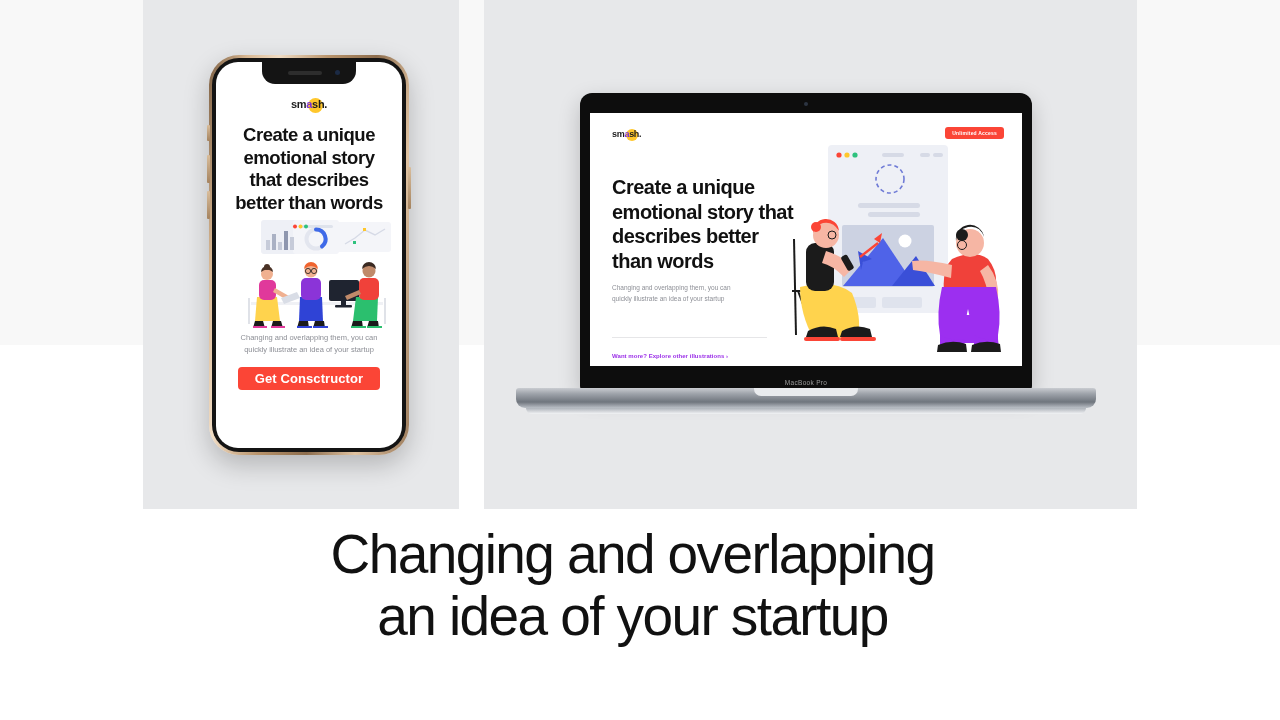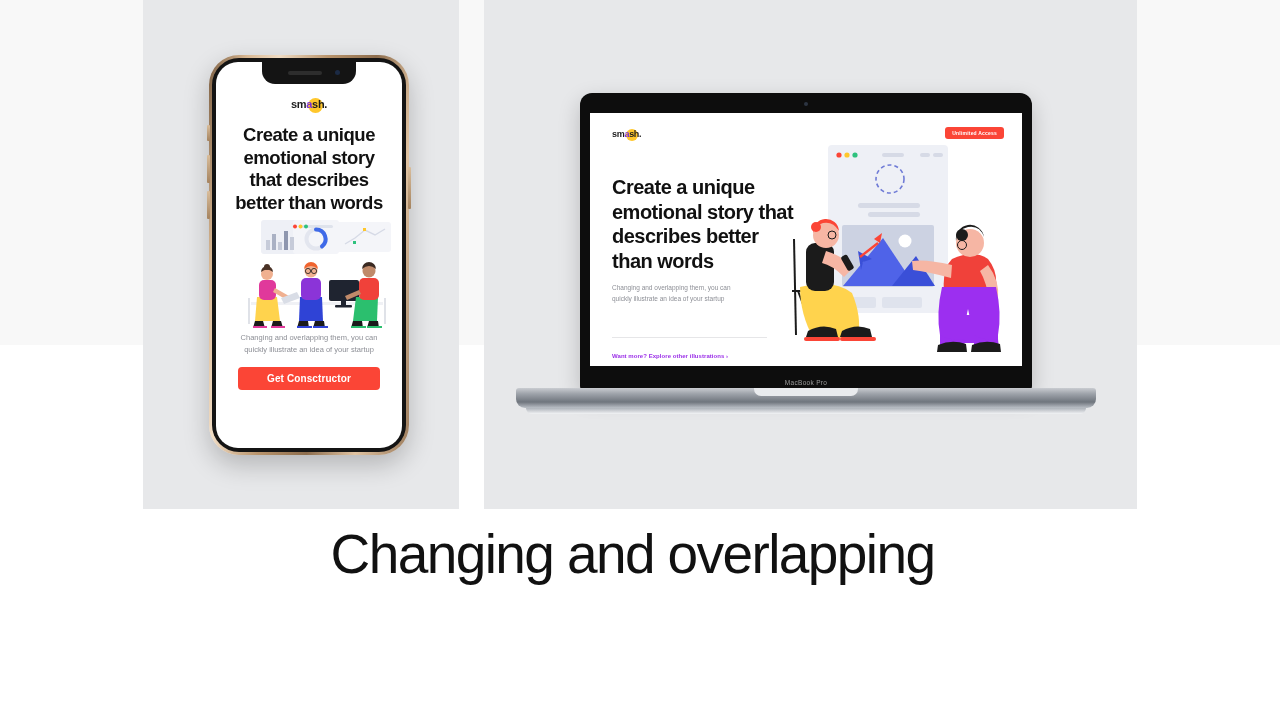--- a/index.html
+++ b/index.html
@@ -139,21 +139,21 @@
     line-height: 1.62;
     color: #8d8f96;
     margin: 0 6px;
   }
   .phone-cta {
     margin: 10px 5px 0 5px;
     height: 23px;
     border-radius: 4px;
     background: #fb4536;
     color: #ffffff;
-    font-size: 10px;
+    font-size: 13px;
     font-weight: 700;
     letter-spacing: .1px;
     display: flex;
     align-items: center;
     justify-content: center;
   }
 
   
   .laptop { position: absolute; left: 516px; top: 93px; width: 580px; height: 320px; }
   .lid {
@@ -475,13 +475,14 @@
   </div>
 
   <div class="base">
     <div class="base-notch"></div>
   </div>
   <div class="base-foot"></div>
 </div>
 
 <div class="caption">
   <div>Changing and overlapping</div>
+  <div>an idea of your startup</div>
 </div>
 
 </body></html>

